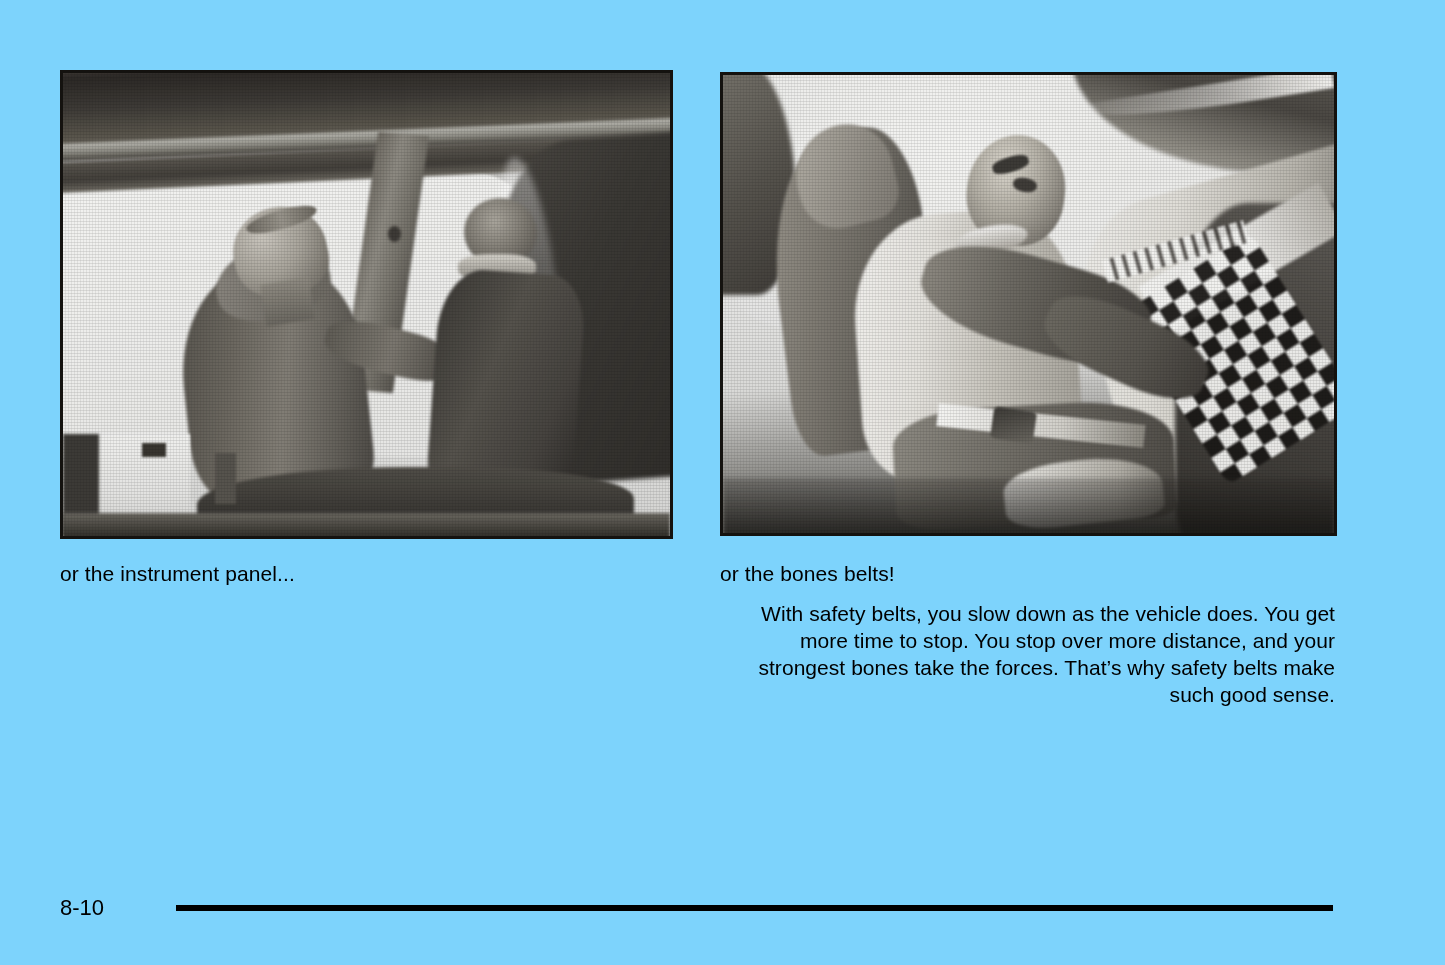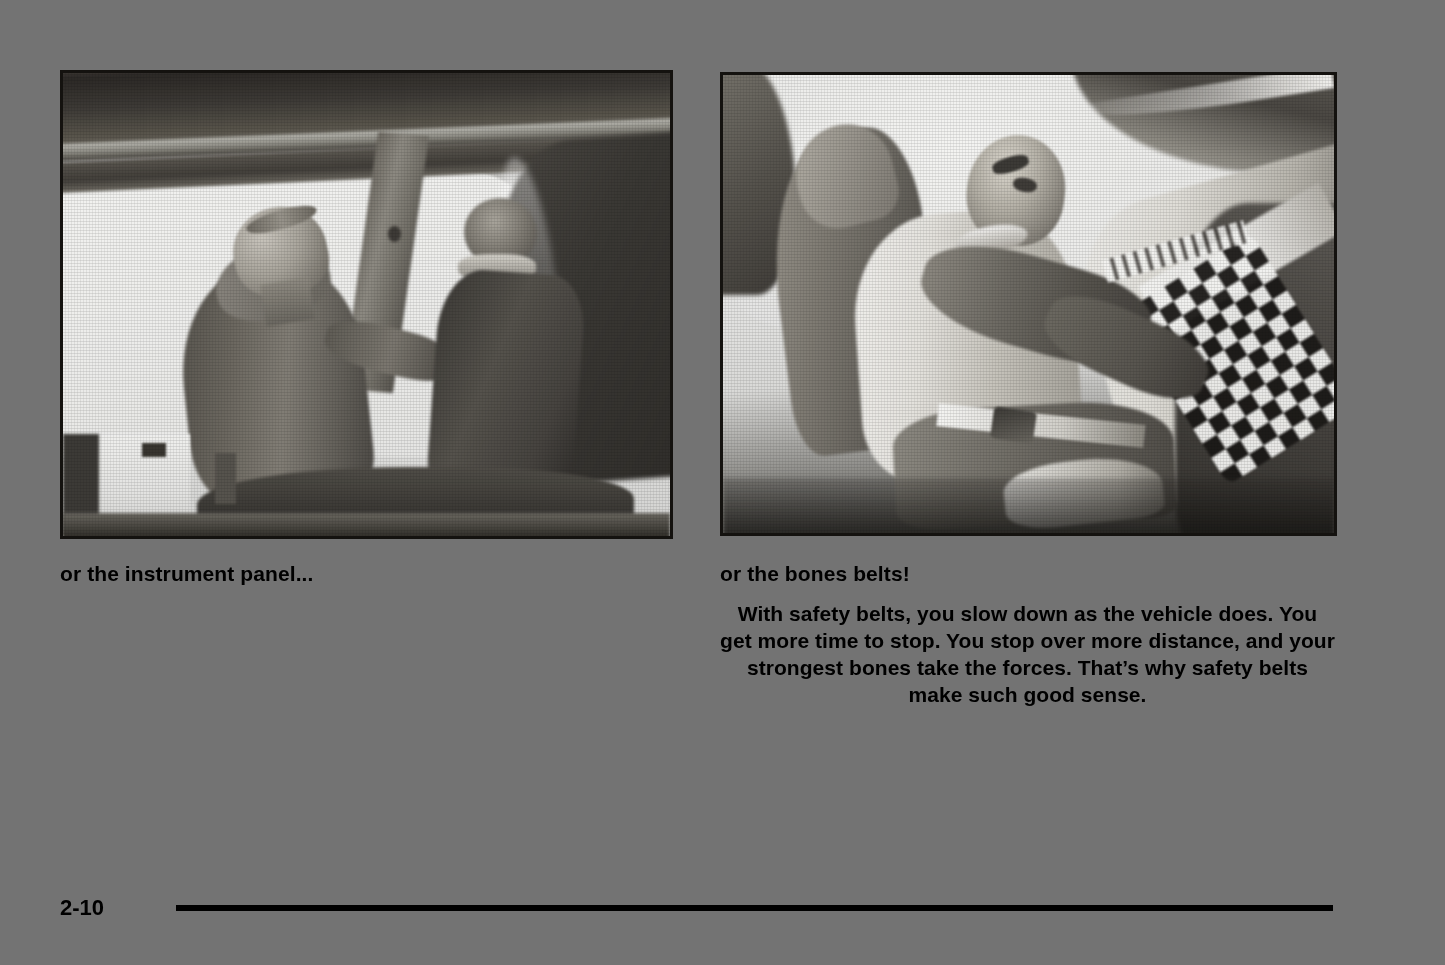--- a/index.html
+++ b/index.html
@@ -13,22 +13,21 @@
     height: 965px;
     position: relative;
     font-family: "Liberation Sans", sans-serif;
     color: #000000;
     overflow: hidden;
   }
 
   .page {
     position: absolute;
     inset: 0;
-    background: #737373;
-    font-weight: bold;
+    background: #7dd3fc;
   }
 
   
   .figure {
     position: absolute;
     border: 3px solid #14120f;
     box-sizing: border-box;
     overflow: hidden;
     background: #8d8d8d;
   }
@@ -364,21 +363,21 @@
   #caption-right { left: 720px; top: 560px; }
 
   .body-text {
     position: absolute;
     left: 720px;
     top: 600px;
     width: 615px;
     font-size: 21px;
     line-height: 27px;
     letter-spacing: .05px;
-    text-align: center;
+    text-align: right;
   }
 
   
   #footer { position: absolute; left: 0; top: 895px; width: 1445px; height: 40px; }
   #page-number {
     position: absolute;
     left: 60px;
     top: 0px;
     font-size: 22px;
     line-height: 26px;
@@ -457,17 +456,17 @@
     </div>
   </div>
 
   <div class="caption" id="caption-left">or the instrument panel...</div>
 
   <div class="caption" id="caption-right">or the bones belts!</div>
 
   <div class="body-text">With safety belts, you slow down as the vehicle does. You get more time to stop. You stop over more distance, and your strongest bones take the forces. That’s why safety belts make such good sense.</div>
 
   <div id="footer">
-    <div id="page-number">2-10</div>
+    <div id="page-number">8-10</div>
     <div id="footer-rule"></div>
   </div>
 
 </div>
 
 </body></html>

